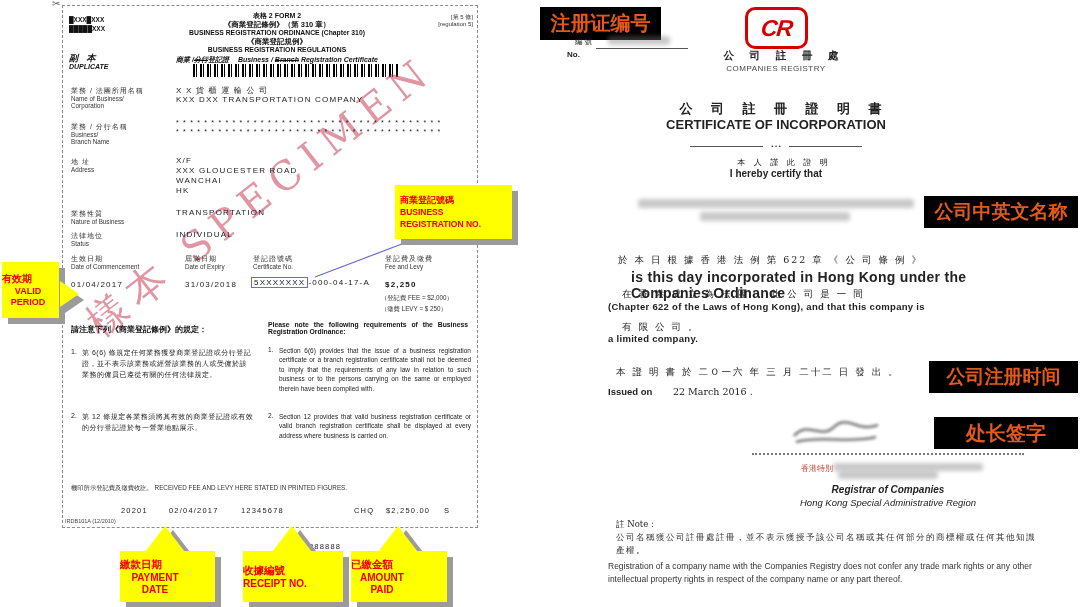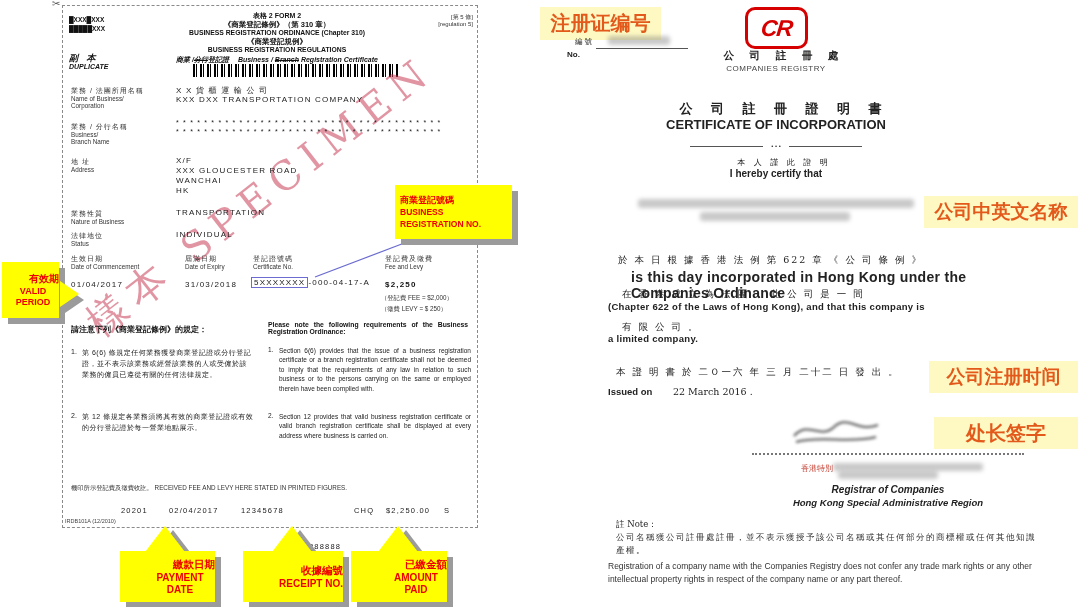--- a/index.html
+++ b/index.html
@@ -10,27 +10,27 @@
   #doc-left{left:62px;top:5px;width:414px;height:521px;border:1px dashed #8a8a8a;background:#fff;}
   .lab-zh{font-size:7px;color:#333;letter-spacing:1px;}
   .lab-en{font-size:6.3px;color:#333;}
   .val{font-size:8px;letter-spacing:1.2px;color:#1a1a1a;}
   .hdr{font-weight:bold;color:#111;}
   .barcode{background:repeating-linear-gradient(90deg,#000 0 2px,#fff 2px 3px,#000 3px 4px,#fff 4px 7px,#000 7px 9px,#fff 9px 10px,#000 10px 11px,#fff 11px 14px);}
   .watermark{font-family:"DejaVu Serif",serif;font-size:40px;letter-spacing:9px;color:rgba(201,62,88,.55);
              transform:rotate(-38deg);transform-origin:0 0;white-space:nowrap;}
   
   .ylw{background:#ffff00;color:#ee0000;font-weight:bold;text-align:center;
-       box-shadow:6px 6px 0 #9b9b9b;display:flex;flex-direction:column;justify-content:center;align-items:flex-end;}
+       box-shadow:6px 6px 0 #9b9b9b;display:flex;flex-direction:column;justify-content:center;align-items:flex-start;}
   .arrow-up{width:0;height:0;border-left:20px solid transparent;border-right:20px solid transparent;border-bottom:26px solid #ffff00;}
   .arrow-up-sh{width:0;height:0;border-left:20px solid transparent;border-right:20px solid transparent;border-bottom:26px solid #9b9b9b;}
   .arrow-right{width:0;height:0;border-top:13px solid transparent;border-bottom:13px solid transparent;border-left:19px solid #ffff00;}
   .arrow-right-sh{width:0;height:0;border-top:13px solid transparent;border-bottom:13px solid transparent;border-left:19px solid #9b9b9b;}
   
-  .grn{background:#fef9c3;color:#e2591b;font-weight:bold;display:flex;align-items:center;justify-content:center;white-space:nowrap;}
+  .grn{background:#000000;color:#e2591b;font-weight:bold;display:flex;align-items:center;justify-content:center;white-space:nowrap;}
   
   .serif{font-family:"DejaVu Serif",serif;padding-left:8px;}
   .smudge{background:#777;opacity:.4;filter:blur(2px);border-radius:3px;}
   .center{text-align:center;}
   .boxed{border:1px solid #6b6bd0;padding:0 2px;}
   .dotline{border-top:2px dotted #777;}
 </style>
 </head>
 <body>
 
@@ -218,19 +218,19 @@
     <path d="M6,22 C20,6 32,26 46,13 S70,19 90,11 M8,28 C32,21 62,30 88,23" stroke="#555" fill="none" stroke-width="2"></path>
   </svg>
 
   <div class="abs dotline" style="left:752px;top:453px;width:272px;"></div>
   <div class="abs" style="left:752px;top:457px;width:272px;text-align:center;">
     <span class="serif" style="font-size:8px;color:#c0392b;">香港特別</span><span class="smudge" style="display:inline-block;width:150px;height:8px;vertical-align:middle;"></span>
   </div>
   <div class="abs smudge" style="left:838px;top:471px;width:100px;height:8px;"></div>
 
   <div class="abs center" style="left:752px;top:484px;width:272px;font-size:10px;font-weight:bold;font-style:italic;">Registrar of Companies</div>
-  <div class="abs center" style="left:752px;top:497px;width:272px;font-size:9.5px;font-weight:bold;font-style:italic;">Hong Kong Special Administrative Region</div>
+  <div class="abs center" style="left:752px;top:497px;width:272px;font-size:9.5px;font-weight:normal;font-style:italic;">Hong Kong Special Administrative Region</div>
 
   <div class="abs serif" style="left:608px;top:519px;font-size:8.5px;">註 Note：</div>
   <div class="abs serif" style="left:608px;top:531px;width:426px;font-size:8.5px;letter-spacing:1.5px;line-height:1.55;color:#333;">公司名稱獲公司註冊處註冊，並不表示獲授予該公司名稱或其任何部分的商標權或任何其他知識產權。</div>
   <div class="abs" style="left:608px;top:560px;width:432px;font-size:8.5px;line-height:1.5;color:#333;">Registration of a company name with the Companies Registry does not confer any trade mark rights or any other intellectual property rights in respect of the company name or any part thereof.</div>
 
 </div>
 
 </body></html>

